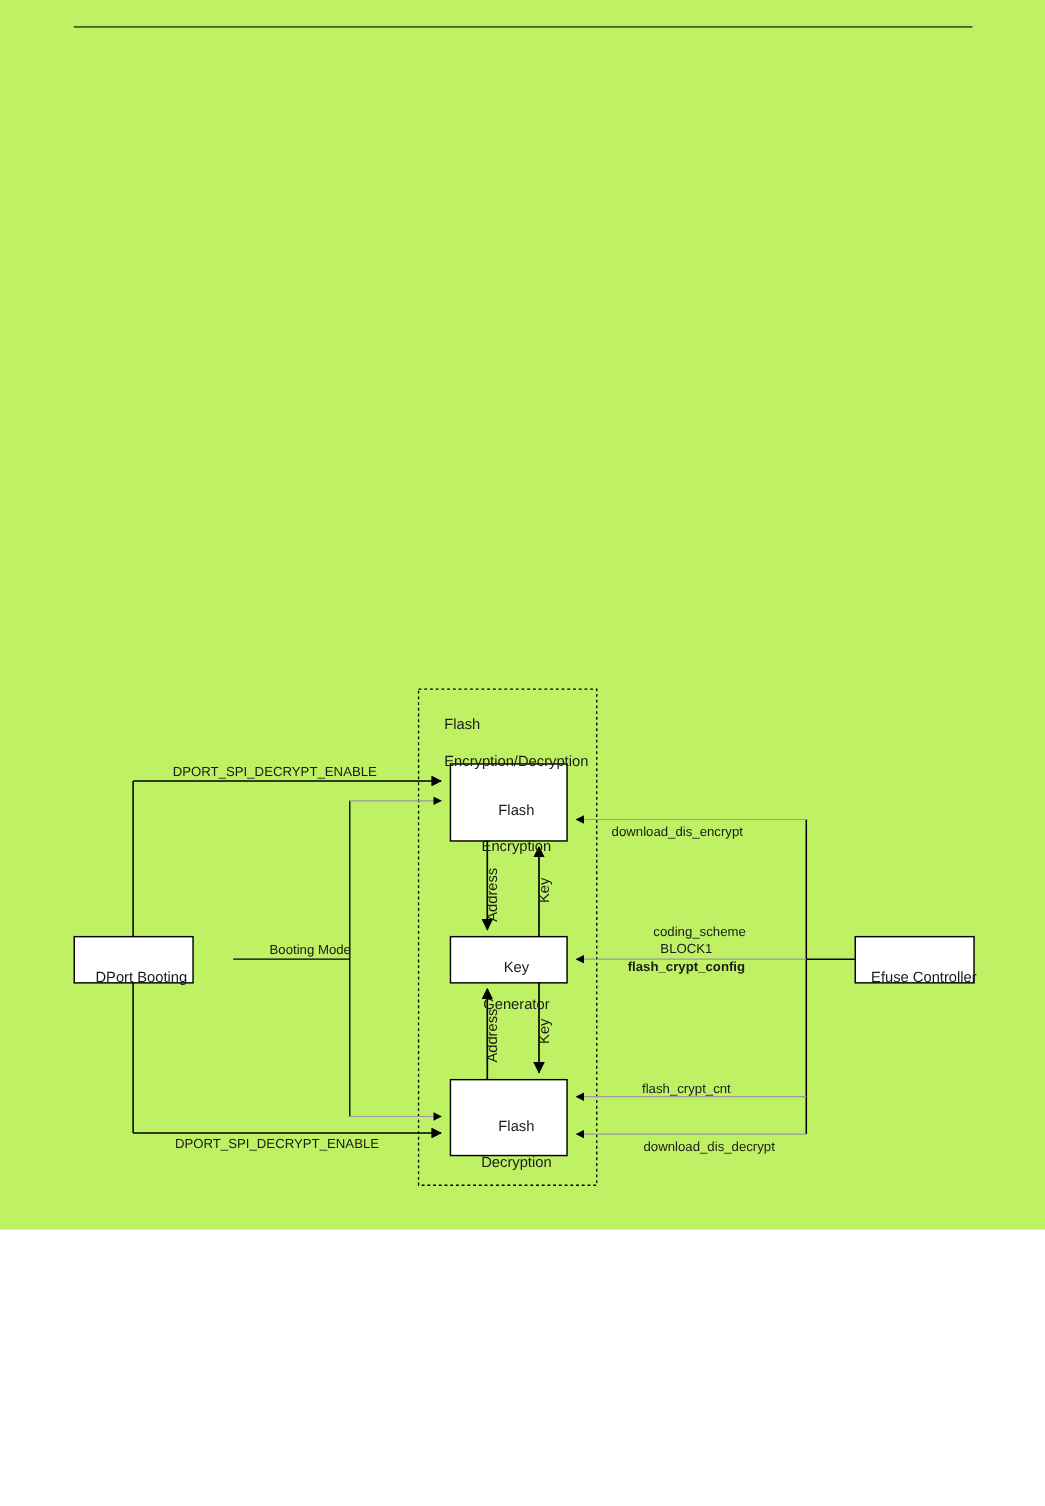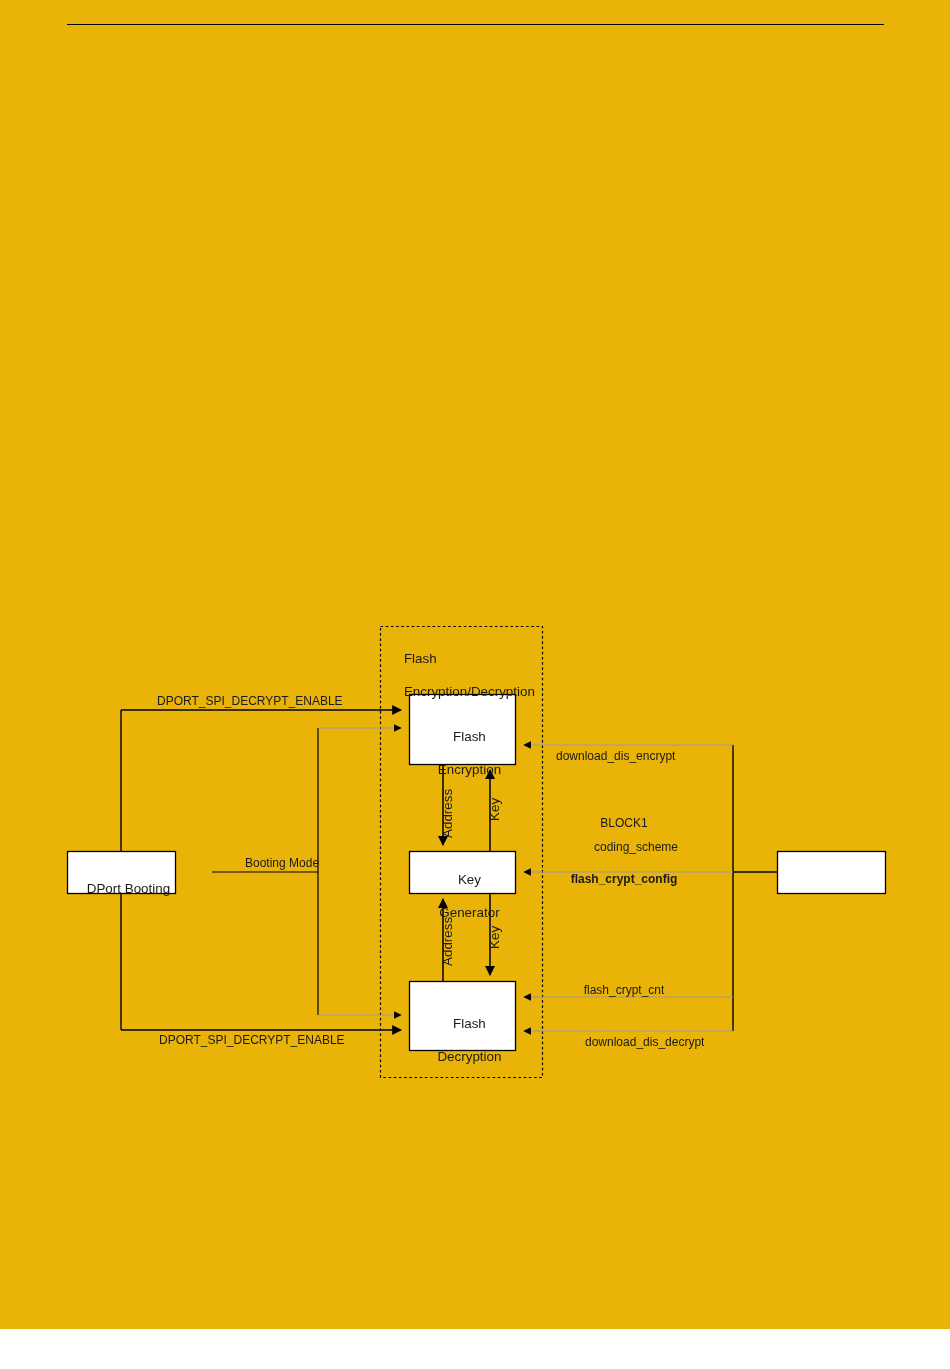--- a/index.html
+++ b/index.html
@@ -8,23 +8,23 @@
     padding: 0;
     background: #ffffff;
   }
   body {
     font-family: "Liberation Sans", sans-serif;
     color: #000000;
   }
   #page {
     position: relative;
     width: 950px;
-    height: 1329px;
+    height: 1118px;
     overflow: hidden;
-    background: #eab308;
+    background: #bef264;
   }
   #diagram-svg {
     position: absolute;
     left: 0;
     top: 0;
     width: 950px;
     height: 1369px;
     display: block;
   }
   .hdr-rule {
@@ -157,40 +157,43 @@
   <div class="lbl blk" style="left:409px; top:855px; width:106px;">
     <span>Key</span><br>
     <span>Generator</span>
   </div>
 
   <div class="lbl blk" style="left:409px; top:999px; width:106px;">
     <span>Flash</span><br>
     <span>Decryption</span>
   </div>
 
+  <div class="lbl blk" style="left:777px; top:864px; width:108px;">
+    <span>Efuse Controller</span>
+  </div>
 
   <div class="lbl" style="left:157px; top:694px;">DPORT_SPI_DECRYPT_ENABLE</div>
 
   <div class="lbl" style="left:159px; top:1033px;">DPORT_SPI_DECRYPT_ENABLE</div>
 
   <div class="lbl" style="left:217px; top:856px;margin-left:28px;">Booting Mode</div>
 
   <div class="vlbl" style="left:440px; top:838px;">Address</div>
 
   <div class="vlbl" style="left:487px; top:821px;">Key</div>
 
   <div class="vlbl" style="left:440px; top:966px;">Address</div>
 
   <div class="vlbl" style="left:487px; top:949px;">Key</div>
 
   <div class="lbl" style="left:556px; top:749px;">download_dis_encrypt</div>
 
   <div class="lbl ctr" style="left:546px; top:840px; width:180px;">coding_scheme</div>
 
-  <div class="lbl ctr" style="left:534px; top:816px; width:180px;">BLOCK1</div>
+  <div class="lbl ctr" style="left:534px; top:855px; width:180px;">BLOCK1</div>
 
   <div class="lbl ctr" style="left:534px; top:872px; width:180px;font-weight:bold;">flash_crypt_config</div>
 
   <div class="lbl ctr" style="left:534px; top:983px; width:180px;">flash_crypt_cnt</div>
 
   <div class="lbl" style="left:554px; top:1035px;margin-left:31px;">download_dis_decrypt</div>
 
   <div class="ftr-rule"></div>
 
 </div>

